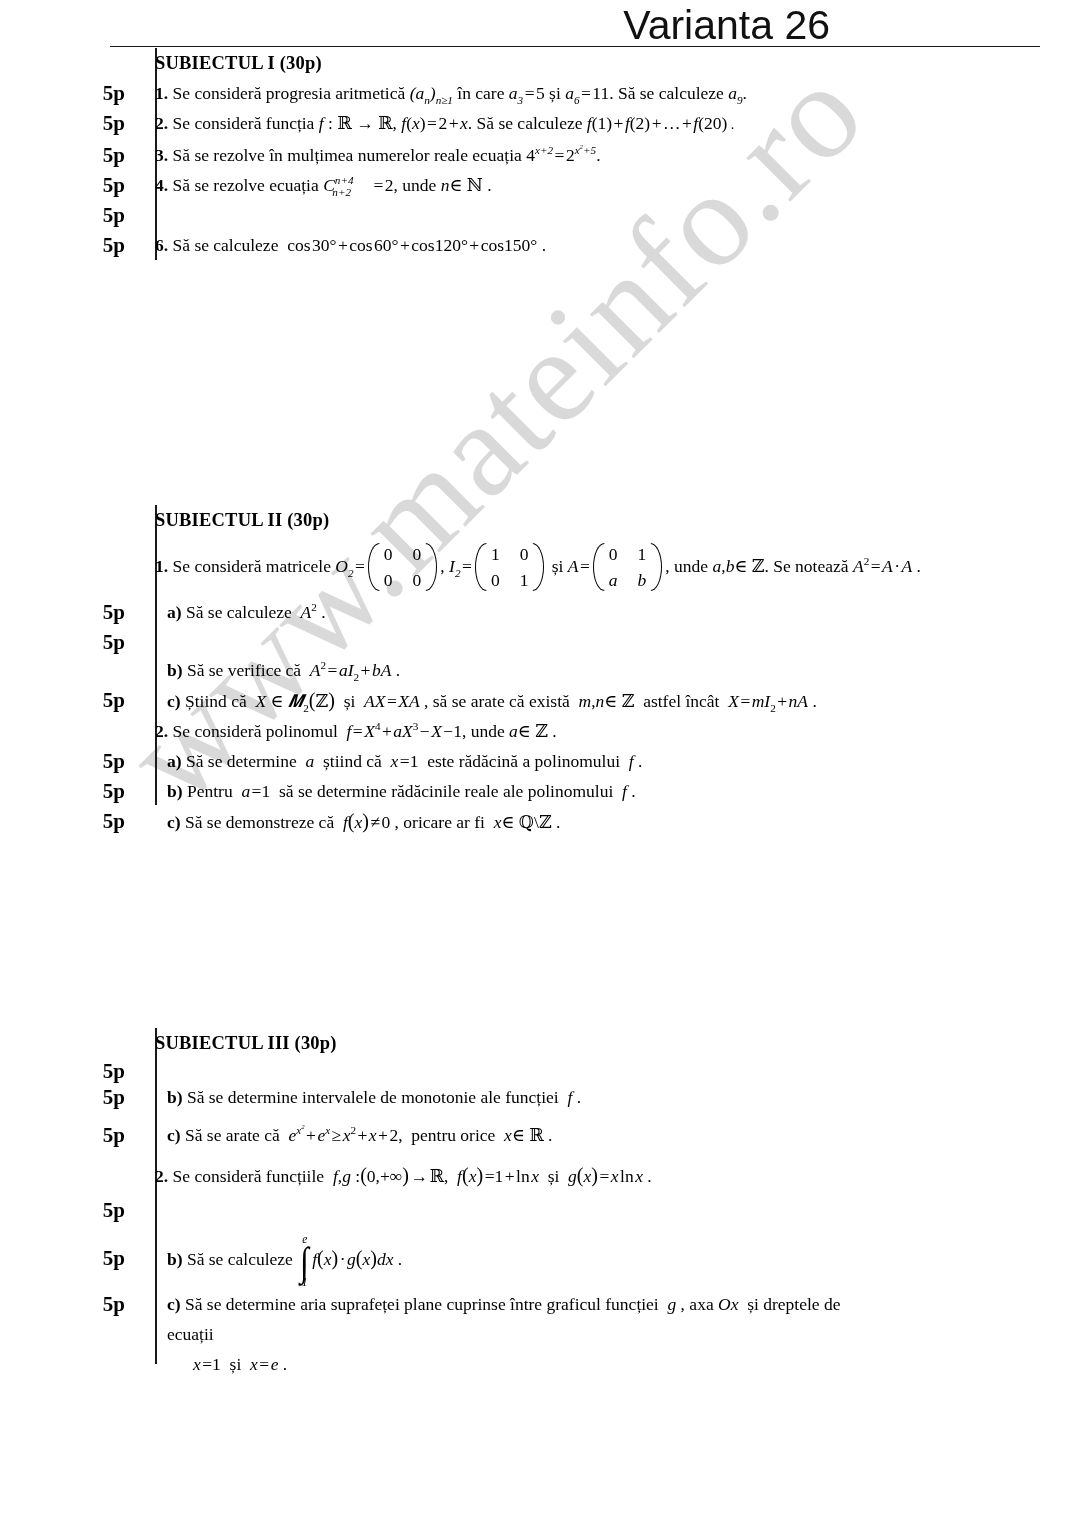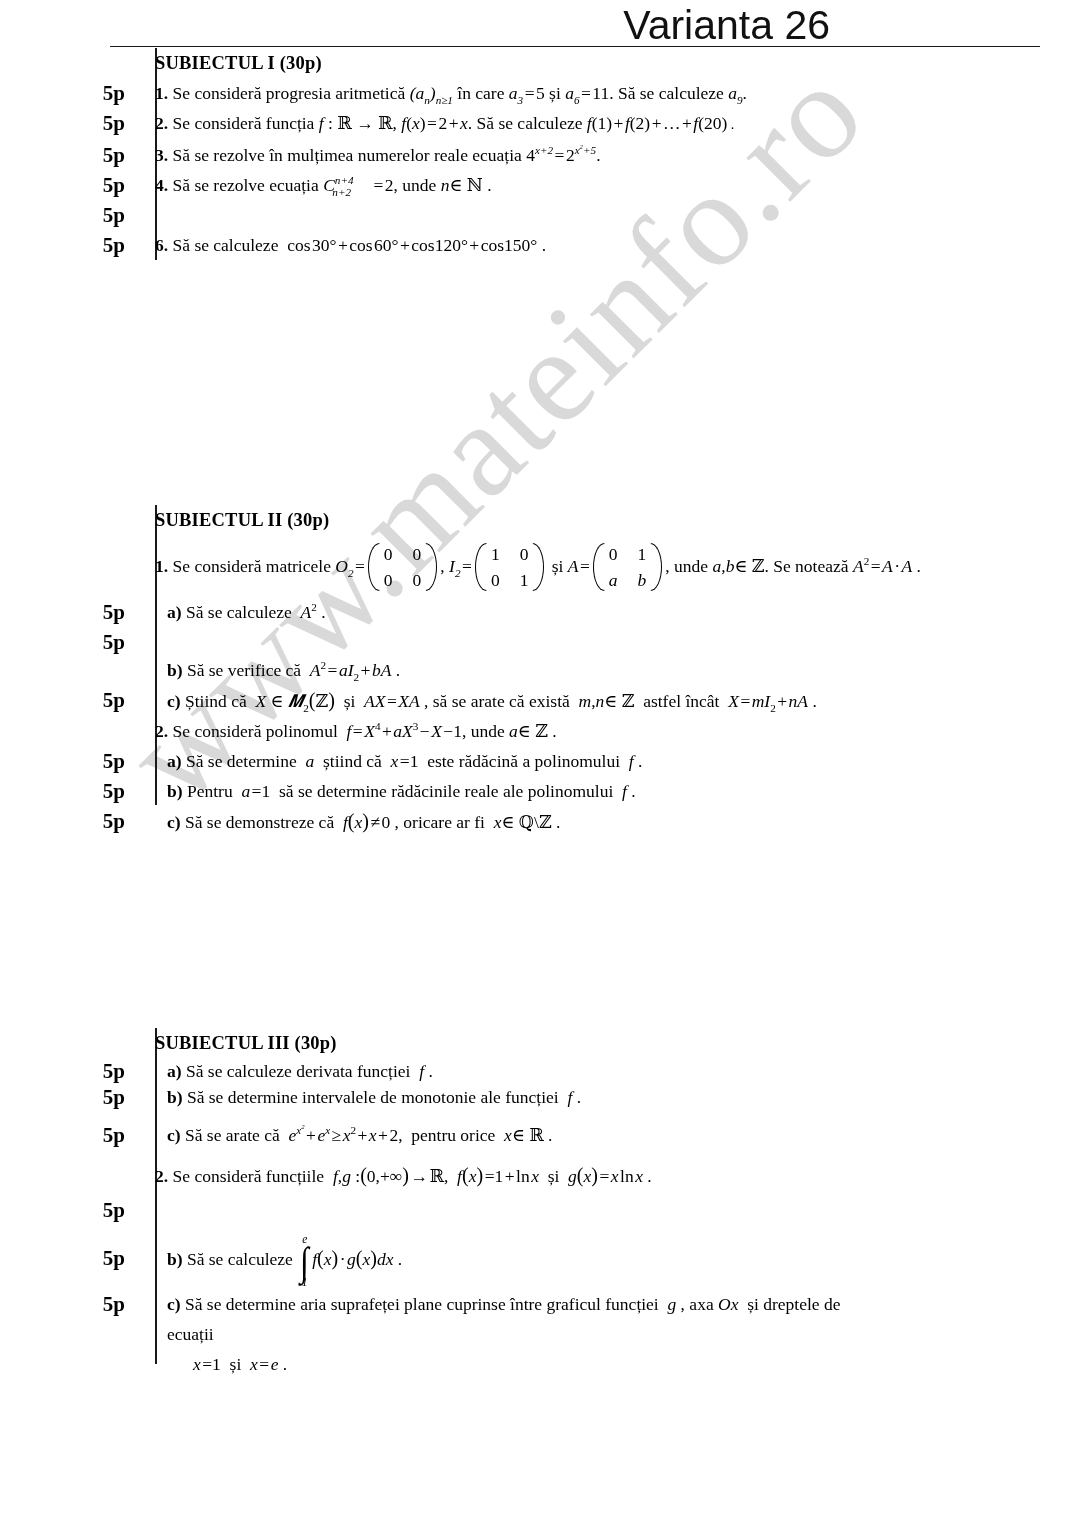--- a/index.html
+++ b/index.html
@@ -333,21 +333,20 @@
     <div class="rows">
 
       <div class="row">
         <div class="pts empty">&nbsp;</div>
         <div class="body head">SUBIECTUL III (30p)</div>
       </div>
 
 
       <div class="row" style="min-height:26px;">
         <div class="pts" style="line-height:26px;">5p</div>
-        <div class="body" style="padding-left:22px;line-height:26px;"><span class="lbl">a)</span> Să se calculeze derivata funcției &nbsp;<span class="it">f</span> .</div>
       </div>
 
       <div class="row" style="min-height:26px;">
         <div class="pts" style="line-height:26px;">5p</div>
         <div class="body" style="padding-left:22px;line-height:26px;"><span class="lbl">b)</span> Să se determine intervalele de monotonie ale funcției &nbsp;<span class="it">f</span> .</div>
       </div>
 
       <div class="row" style="min-height:42px;">
         <div class="pts" style="line-height:50px;">5p</div>
         <div class="body" style="padding-left:22px;line-height:50px;"><span class="lbl">c)</span> Să se arate că &nbsp;<span class="it">e</span><sup class="it">x<sup class="sup2">2</sup></sup> + <span class="it">e</span><sup class="it">x</sup> ≥ <span class="it">x</span><sup>2</sup> + <span class="it">x</span> + 2, &nbsp;pentru orice &nbsp;<span class="it">x</span>∈ ℝ .</div>

